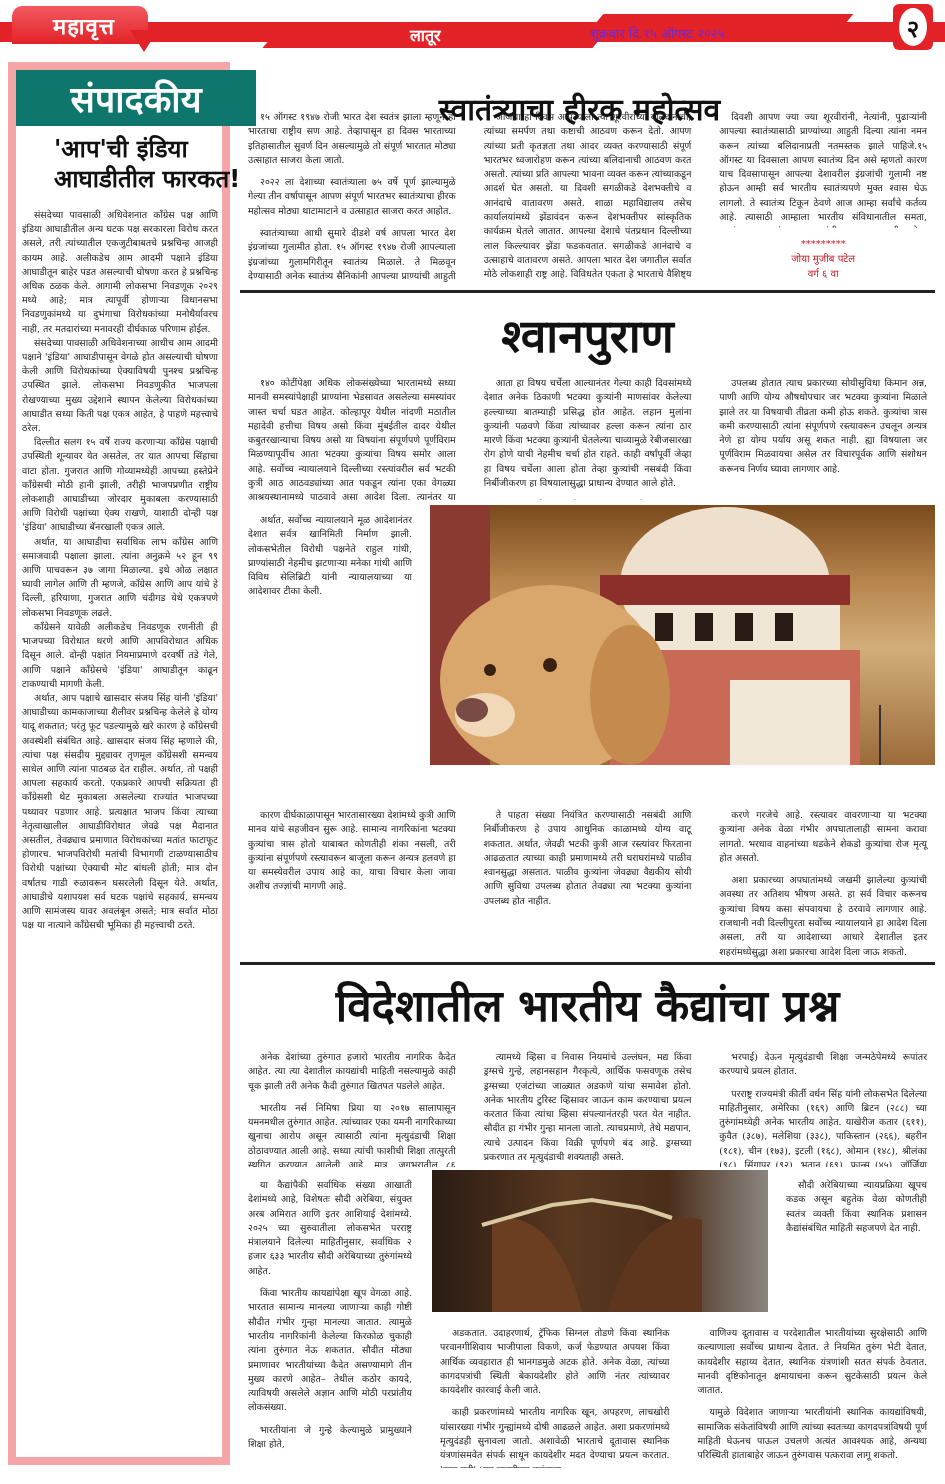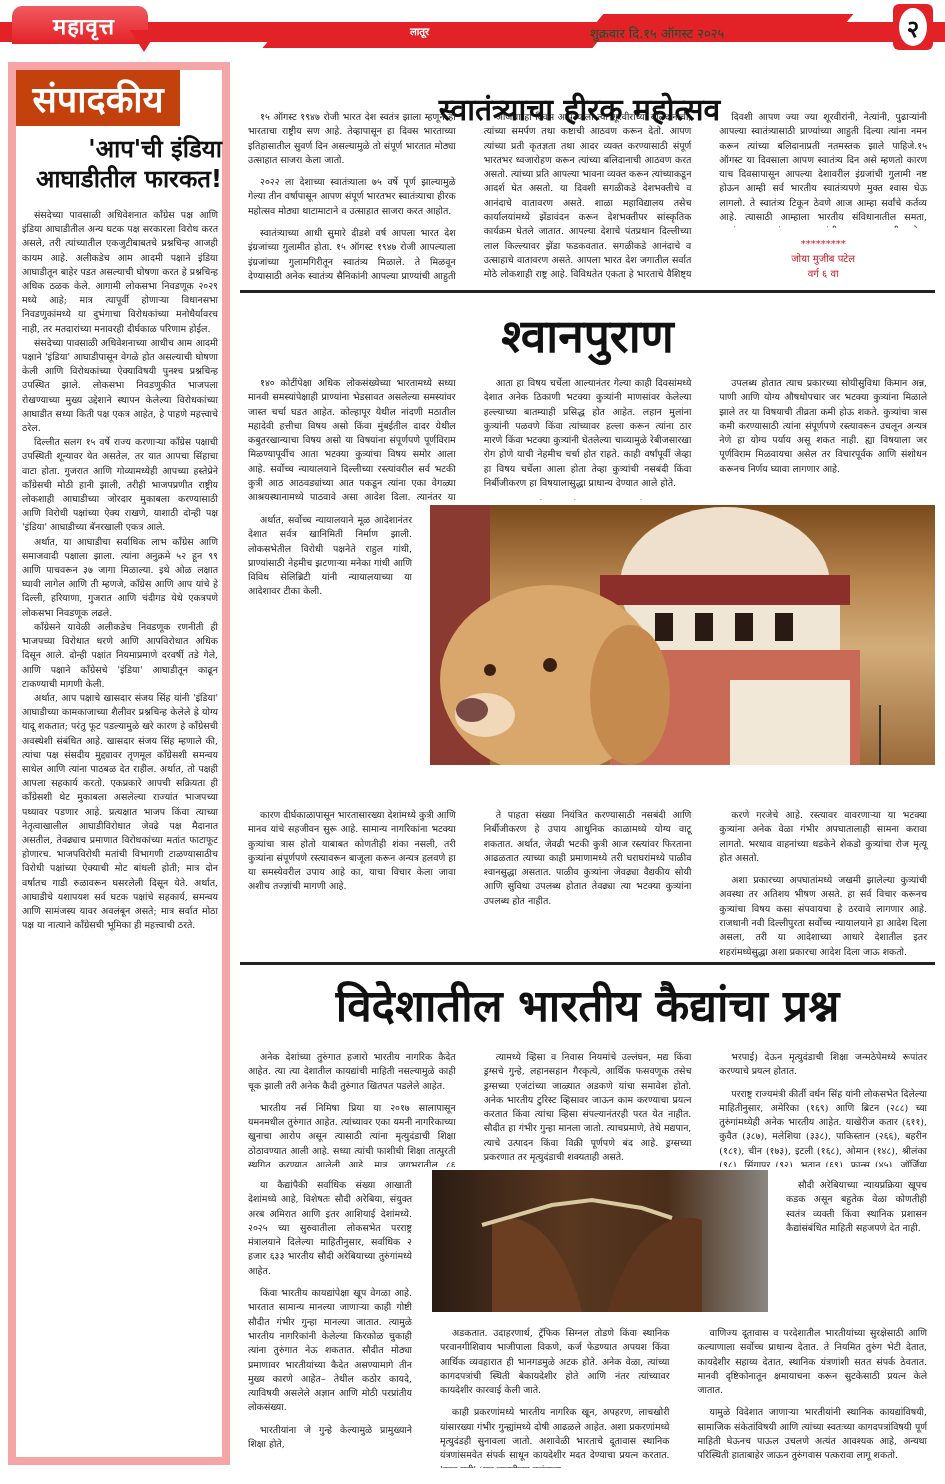--- a/index.html
+++ b/index.html
@@ -3,32 +3,32 @@
 <meta charset="utf-8">
 <style>
   html, body { margin:0; padding:0; background:#fff; }
   body { width:945px; height:1484px; position:relative; overflow:hidden; font-family:"DejaVu Sans", sans-serif; color:#1a1a1a; }
   .abs { position:absolute; }
   
   .mast-bar { left:0; top:22px; width:945px; height:20px; background:#e32228; }
   .mast-brand { left:12px; top:6px; width:128px; height:38px; background:linear-gradient(#f15a5f,#e32228); border-radius:10px 10px 0 0; display:flex; align-items:center; justify-content:center;padding-left:8px; }
   .mast-brand span { color:#fff; font-weight:bold; font-size:22px; letter-spacing:1px; }
   .mast-tri { left:130px; top:30px; width:0; height:0; border-left:14px solid transparent; border-right:14px solid transparent; border-top:22px solid #e32228; }
-  .mast-city { left:410px; top:24px; color:#1a1a1a; font-size:10px; font-weight:bold;font-family:Liberation Mono, monospace; }
+  .mast-city { left:410px; top:24px; color:#1a1a1a; font-size:16px; font-weight:bold;font-family:Liberation Mono, monospace; }
   .mast-date { left:590px; top:24px; color:#1a1a1a; font-size:13px; }
   .mast-slant { left:600px; top:14px; width:250px; height:8px; background:#e32228; transform:skewX(-40deg); }
   .mast-slant2 { left:265px; top:42px; width:330px; height:6px; background:#e32228; transform:skewX(-40deg); }
   .page-badge { left:893px; top:4px; width:40px; height:46px; background:#e32228; border-radius:6px; }
   .page-num { left:899px; top:8px; width:28px; height:38px; background:#fff; border-radius:50%; display:flex; align-items:center; justify-content:center; font-weight:bold; font-size:24px; color:#111; }
   
   .ed-box { left:8px; top:62px; width:222px; height:1403px; background:#f5a5a5; }
   .ed-inner { left:16px; top:70px; width:206px; height:1387px; background:#fff; }
-  .ed-head { left:16px; top:70px; width:164px; height:56px; background:#c2410c; display:flex; align-items:center; justify-content:center; }
+  .ed-head { left:16px; top:70px; width:240px; height:56px; background:#0f766e; display:flex; align-items:center; justify-content:center; }
   .ed-head span { color:#fff; font-size:36px; font-weight:bold; }
-  .ed-title { left:16px; top:134px; width:206px; text-align:right; font-size:24px; font-weight:bold; line-height:30px; color:#111; }
+  .ed-title { left:16px; top:134px; width:206px; text-align:left; font-size:24px; font-weight:bold; line-height:30px; color:#111;padding-left:38px; }
   .ed-body { left:22px; top:208px; width:196px; font-size:9.4px; line-height:14.2px; text-align:justify; font-family:"DejaVu Serif", serif; }
   .ed-body p { margin:0; text-indent:12px; }
   
   .h1 { text-align:center; font-weight:bold; color:#111; }
   .art-cols { display:flex; gap:12px; font-family:"DejaVu Serif", serif; font-size:9.4px; line-height:14.3px; text-align:justify; }
   .art-cols .col { flex:1; overflow:hidden; }
   .art-cols p { margin:8px; text-indent:12px; }
   .rule { height:3px; background:#222; }
   .sig { color:#c0212a; text-align:center; font-size:10px; line-height:15px; font-family:"DejaVu Serif", serif; }
   .photo-dog { left:430px; top:505px; width:505px; height:260px; overflow:hidden; background:linear-gradient(180deg,#7a4a1c 0%,#b8864e 30%,#d2ad7a 55%,#9b6b3a 100%); }
@@ -38,21 +38,21 @@
 <body>
 
 <div class="abs mast-slant"></div>
 <div class="abs mast-bar"></div>
 <div class="abs mast-slant2"></div>
 <div class="abs mast-brand">
     <span>महावृत्त</span>
   </div>
 <div class="abs mast-tri"></div>
 <div class="abs mast-city" style="color:#fff">लातूर</div>
-<div class="abs mast-date" style="color:#14532d">शुक्रवार दि.१५ ऑगस्ट २०२५</div>
+<div class="abs mast-date" style="color:#6d28d9">शुक्रवार दि.१५ ऑगस्ट २०२५</div>
 <div class="abs page-badge"></div>
 <div class="abs page-num">२</div>
 
 <div class="abs ed-box"></div>
 <div class="abs ed-inner"></div>
 <div class="abs ed-head">
     <span>संपादकीय</span>
   </div>
 <div class="abs ed-title">
   <div>'आप'ची इंडिया</div>

